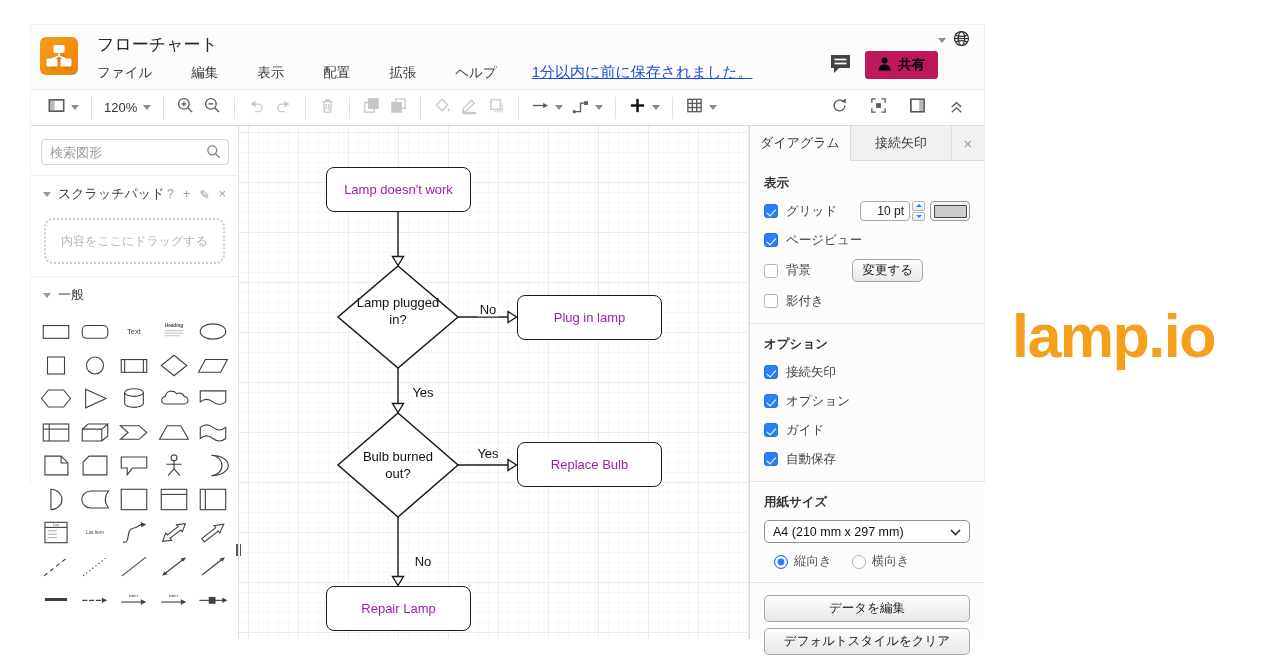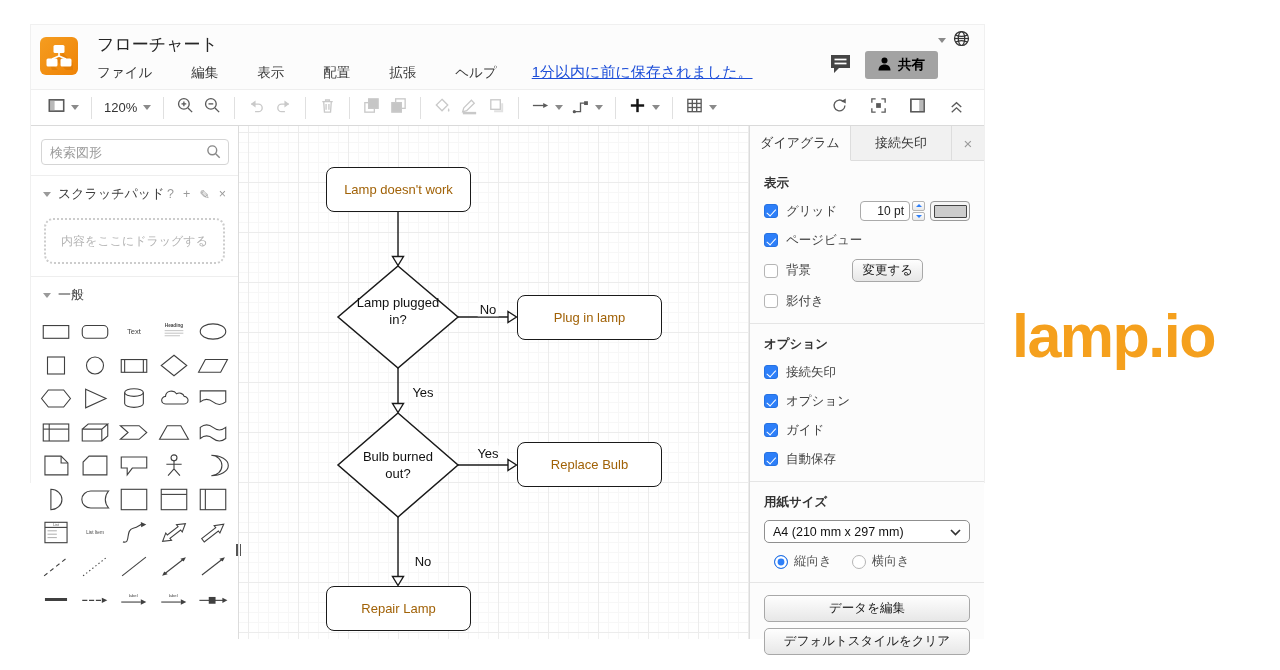--- a/index.html
+++ b/index.html
@@ -11,21 +11,21 @@
   
   .hdr { position:relative; height:64px; background:#fcfcfc; }
   .app-logo { position:absolute; left:9px; top:12px; width:38px; height:38px; border-radius:6px;
               background:linear-gradient(135deg,#f59d20 0%,#ef8306 100%); }
   .doc-title { position:absolute; left:66px; top:8px; font-size:17px; color:#262626; }
   .menubar { position:absolute; left:66px; top:38px; display:flex; align-items:center; gap:39px;
              font-size:13.5px; color:#383838; }
   .menubar span { cursor:default; }
   .saved-link { font-size:15px; color:#1d4ed8; text-decoration:underline; margin-left:-4px; white-space:nowrap; }
   .hdr-right { position:absolute; right:46px; top:26px; display:flex; align-items:center; gap:13px; }
-  .share-btn { display:flex; align-items:center; gap:7px; background:#a3a3a3; border:none; border-radius:3px;
+  .share-btn { display:flex; align-items:center; gap:7px; background:#be185d; border:none; border-radius:3px;
                height:28px; padding:0 13px; font-size:13.5px; color:#000; font-weight:bold; cursor:pointer; }
   .corner { position:absolute; right:14px; top:5px; display:flex; align-items:center; gap:7px; }
 
   
   .toolbar { height:37px; display:flex; align-items:center; padding:0 12px 0 12px;
              border-top:1px solid #eee; border-bottom:1px solid #dadada; background:#fff; }
   .tb-item { display:flex; align-items:center; gap:3px; padding:2px 4px; border-radius:3px; cursor:pointer; }
   .tb-item.dis { cursor:default; }
   .tb-sep { width:1px; height:22px; background:#e0e0e0; margin:0 8px; }
   .tb-label { font-size:13px; color:#333; padding-right:1px; }
@@ -62,21 +62,21 @@
   .canvas { flex:1; position:relative; overflow:hidden; background:#fff;
     background-image:
       linear-gradient(#ececec 1px, transparent 1px),
       linear-gradient(90deg,#ececec 1px, transparent 1px),
       linear-gradient(#f7f7f7 1px, transparent 1px),
       linear-gradient(90deg,#f7f7f7 1px, transparent 1px);
     background-size:50px 50px,50px 50px,10px 10px,10px 10px;
     background-position:9px 6px,9px 6px,9px 6px,9px 6px; }
   .edge-svg { position:absolute; left:0; top:0; }
   .node { position:absolute; background:#fff; border:1.5px solid #1a1a1a; border-radius:8px;
-          display:flex; align-items:center; justify-content:center; font-size:13px; color:#a16207;
+          display:flex; align-items:center; justify-content:center; font-size:13px; color:#a21caf;
           text-align:right; cursor:move; }
   .dlabel { position:absolute; transform:translate(-50%,-50%); font-size:13px; color:#111;
             text-align:center; line-height:17px; cursor:move; }
   .elabel { position:absolute; transform:translate(-50%,-50%); font-size:13px; color:#111;
             padding:0 2px; background:rgba(255,255,255,.75); }
 
   
   .panel { width:235px; border-left:1px solid #dcdcdc; background:#fcfcfc; display:flex; flex-direction:column; }
   .tabbar { display:flex; height:35px; background:#f1f1f1; border-bottom:1px solid #ddd; flex:none; }
   .tab { width:101px; display:flex; align-items:center; justify-content:center; font-size:13px; color:#3a3a3a;

